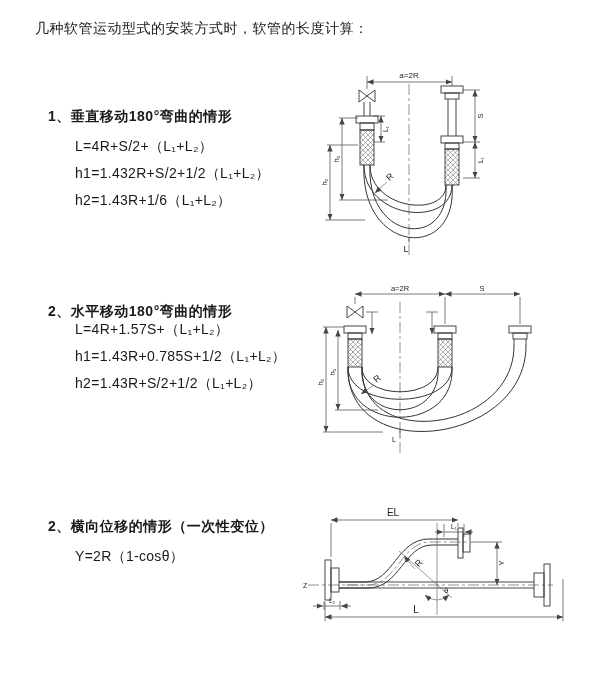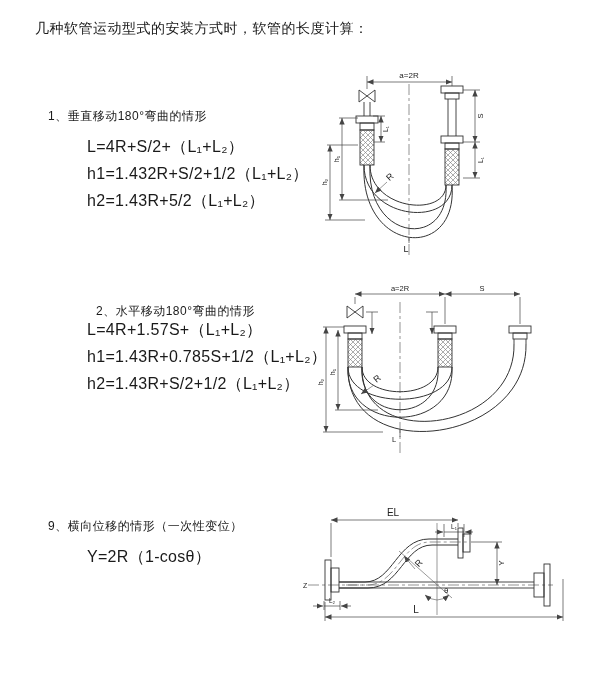--- a/index.html
+++ b/index.html
@@ -1,51 +1,51 @@
 <!DOCTYPE html>
 <html><head>
 <meta charset="utf-8">
 <style>
   html,body{margin:0;padding:0;background:#fff;}
   body{width:600px;height:675px;position:relative;overflow:hidden;
        font-family:"Liberation Sans","DejaVu Sans",sans-serif;color:#1a1a1a;}
   .abs{position:absolute;}
   .title{left:35px;top:20px;font-size:14px;font-weight:normal;letter-spacing:.5px;}
-  .sec-head{font-size:12px;font-weight:normal;letter-spacing:.5px;}
-  .formulas{font-size:16px;letter-spacing:.3px;margin-left:12px;}
+  .sec-head{font-size:14px;font-weight:bold;letter-spacing:.5px;}
+  .formulas{font-size:14px;letter-spacing:.3px;}
   .formulas div{height:27px;line-height:27px;white-space:nowrap;}
   svg{position:absolute;overflow:visible;}
   svg text{font-family:"Liberation Sans","DejaVu Sans",sans-serif;fill:#222;}
   .obj{stroke:#333;stroke-width:1;fill:none;}
   .obj2{stroke:#333;stroke-width:.9;fill:none;}
   .dim{stroke:#444;stroke-width:.7;fill:none;}
   .thin{stroke:#555;stroke-width:.6;fill:none;}
   .cl{stroke:#666;stroke-width:.7;fill:none;stroke-dasharray:11 3 3 3;}
   .braid{stroke:#333;stroke-width:.9;}
 </style>
 </head>
 <body>
 
 <div class="abs title">几种软管运动型式的安装方式时，软管的长度计算：</div>
 
 <div class="abs sec-head" style="left:48px;top:108px;">1、垂直移动180°弯曲的情形</div>
 <div class="abs formulas" style="left:75px;top:133px;">
   <div>L=4R+S/2+（L₁+L₂）</div>
   <div>h1=1.432R+S/2+1/2（L₁+L₂）</div>
-  <div>h2=1.43R+5/2（L₁+L₂）</div>
+  <div>h2=1.43R+1/6（L₁+L₂）</div>
 </div>
 
-<div class="abs sec-head" style="left:48px;top:303px;margin-left:48px;">2、水平移动180°弯曲的情形</div>
+<div class="abs sec-head" style="left:48px;top:303px;">2、水平移动180°弯曲的情形</div>
 <div class="abs formulas" style="left:75px;top:316px;">
   <div>L=4R+1.57S+（L₁+L₂）</div>
   <div>h1=1.43R+0.785S+1/2（L₁+L₂）</div>
   <div>h2=1.43R+S/2+1/2（L₁+L₂）</div>
 </div>
 
-<div class="abs sec-head" style="left:48px;top:518px;">9、横向位移的情形（一次性变位）</div>
+<div class="abs sec-head" style="left:48px;top:518px;">2、横向位移的情形（一次性变位）</div>
 <div class="abs formulas" style="left:75px;top:543px;">
   <div>Y=2R（1-cosθ）</div>
 </div>
 
 <svg style="left:303px;top:60px;" width="290" height="205" viewBox="0 0 290 205">
   <defs>
     <marker id="ar1" markerWidth="8" markerHeight="8" refX="6.5" refY="3.5" orient="auto-start-reverse" markerUnits="userSpaceOnUse">
       <path d="M0,0.8 L6.5,3.5 L0,6.2 Z" fill="#444"></path>
     </marker>
     <pattern id="braid1" width="5" height="5" patternUnits="userSpaceOnUse">

